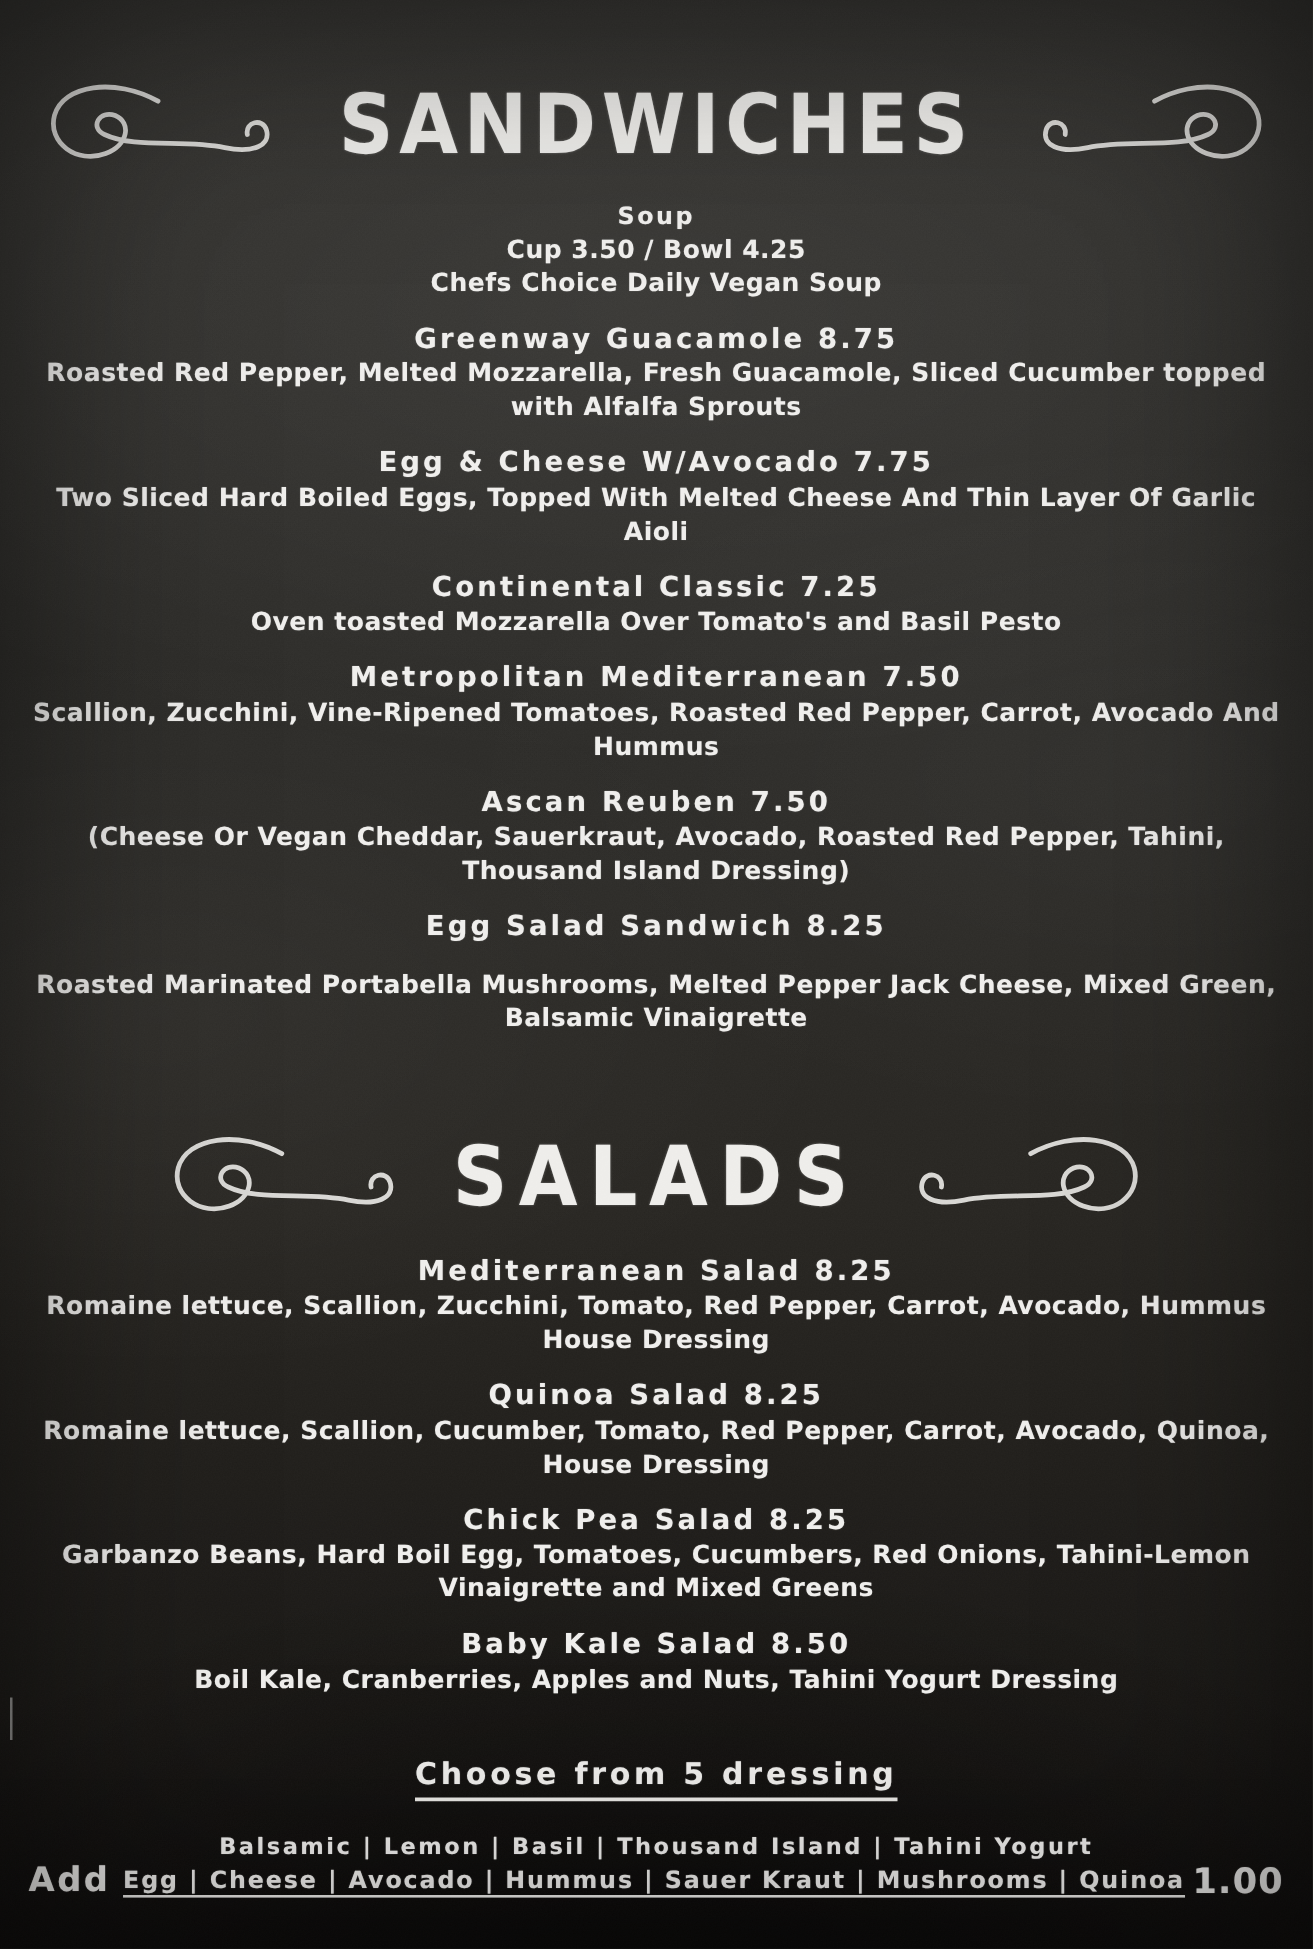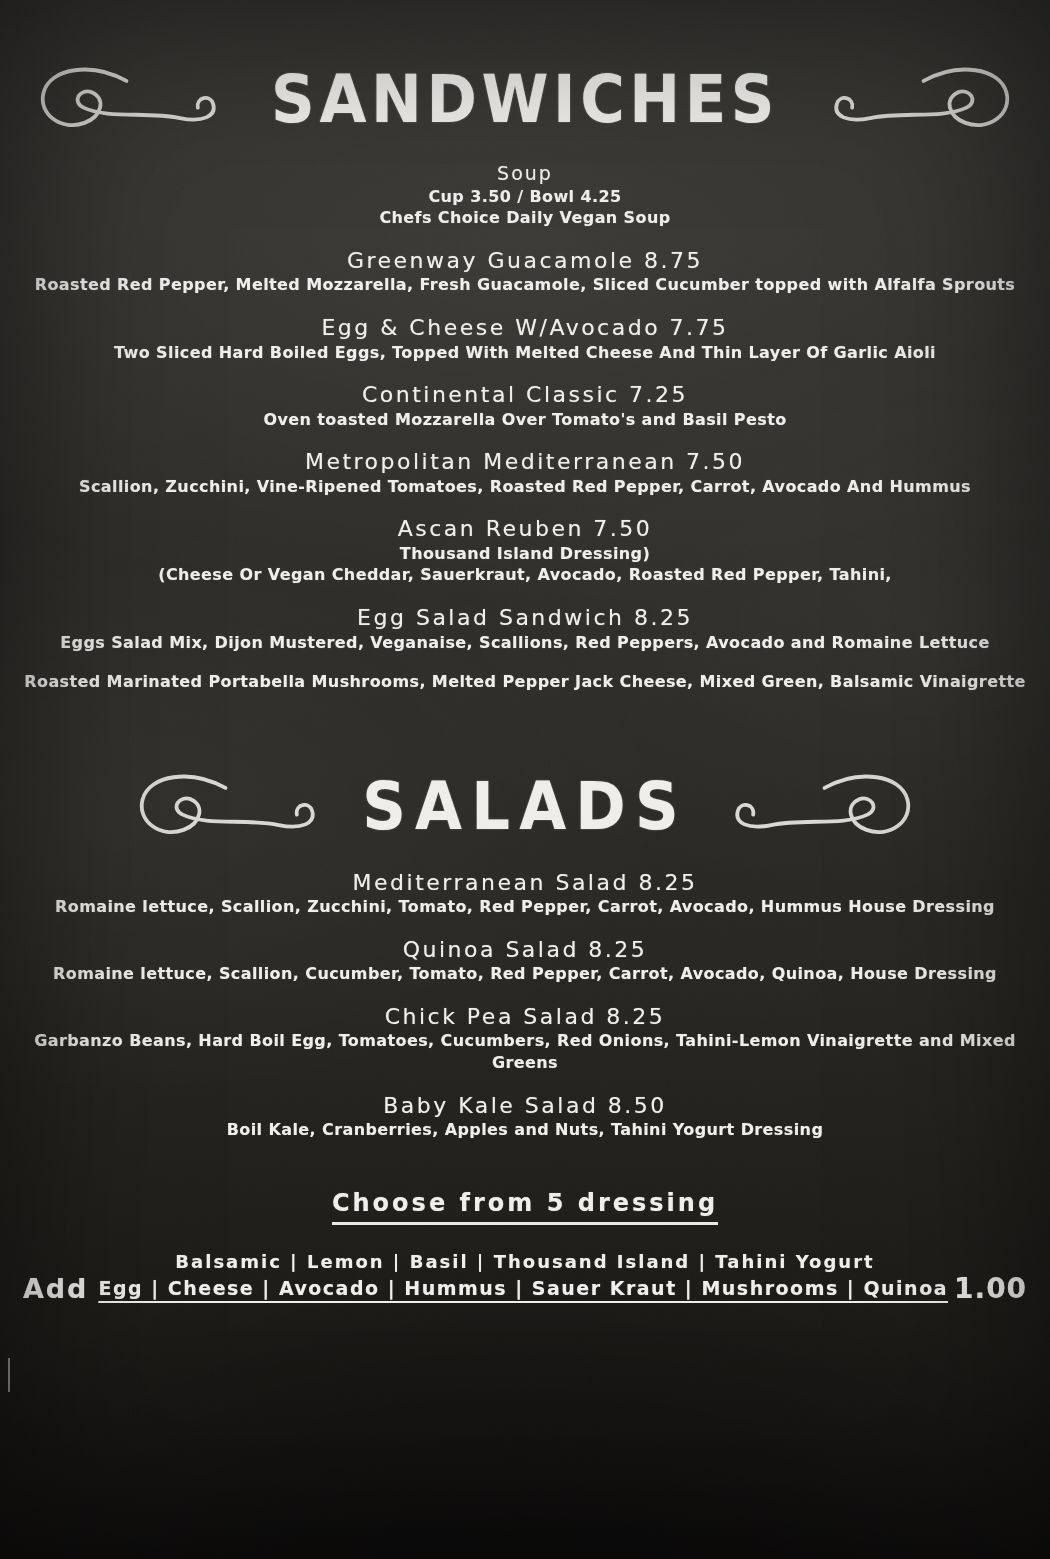--- a/index.html
+++ b/index.html
@@ -24,25 +24,25 @@
   .flourish.right{transform:scaleX(-1);}
   .section-title{
     font-size:66px;font-weight:bold;letter-spacing:5px;line-height:1;
     transform:scaleX(.92);transform-origin:center;
     color:#eeedea;text-shadow:0 0 2px rgba(250,250,250,.35);
     white-space:nowrap;
   }
   .section:nth-child(2) .section-title{letter-spacing:10px;}
   .menu-item{margin:0 20px 18px 20px;}
   .item-name{
-    font-size:22px;font-weight:normal;letter-spacing:2.5px;line-height:1.25;
+    font-size:22px;font-weight:bold;letter-spacing:2.5px;line-height:1.25;
     text-shadow:0 0 1px rgba(250,250,250,.45);
   }
   .section:nth-child(1) .menu-item:first-child .item-name{font-size:19px;letter-spacing:2px;}
-  .item-desc{font-size:16px;font-weight:bold;letter-spacing:.4px;line-height:1.35;
+  .item-desc{font-size:20px;font-weight:bold;letter-spacing:.4px;line-height:1.35;
     text-shadow:0 0 1px rgba(250,250,250,.35);}
   .dressings{margin-top:48px;}
   .dressings-title{
     display:inline-block;font-size:24px;font-weight:bold;letter-spacing:3px;
     border-bottom:3px solid #e9e8e5;padding-bottom:5px;
     text-shadow:0 0 1px rgba(250,250,250,.45);
   }
   .dressings-options{margin-top:26px;font-size:18px;font-weight:bold;letter-spacing:2px;
     text-shadow:0 0 1px rgba(250,250,250,.4);}
   .addons{font-weight:bold;text-shadow:0 0 1px rgba(250,250,250,.4);}
@@ -110,30 +110,27 @@
   <div class="menu-item">
     <div class="item-name">Metropolitan Mediterranean 7.50</div>
     <div class="item-desc">
               <div>Scallion, Zucchini, Vine-Ripened Tomatoes, Roasted Red Pepper, Carrot, Avocado And Hummus</div>
             </div>
   </div>
 
   <div class="menu-item">
     <div class="item-name">Ascan Reuben 7.50</div>
     <div class="item-desc">
+              <div>(Cheese Or Vegan Cheddar, Sauerkraut, Avocado, Roasted Red Pepper, Tahini,</div>
               <div>Thousand Island Dressing)</div>
-              <div>(Cheese Or Vegan Cheddar, Sauerkraut, Avocado, Roasted Red Pepper, Tahini,</div>
             </div>
   </div>
 
   <div class="menu-item">
     <div class="item-name">Egg Salad Sandwich 8.25</div>
-    <div class="item-desc">
-              <div>Eggs Salad Mix, Dijon Mustered, Veganaise, Scallions, Red Peppers, Avocado and Romaine Lettuce</div>
-            </div>
   </div>
 
   <div class="menu-item">
     <div class="item-desc">
               <div>Roasted Marinated Portabella Mushrooms, Melted Pepper Jack Cheese, Mixed Green, Balsamic Vinaigrette</div>
             </div>
   </div>
 
 </div>
   </div>

